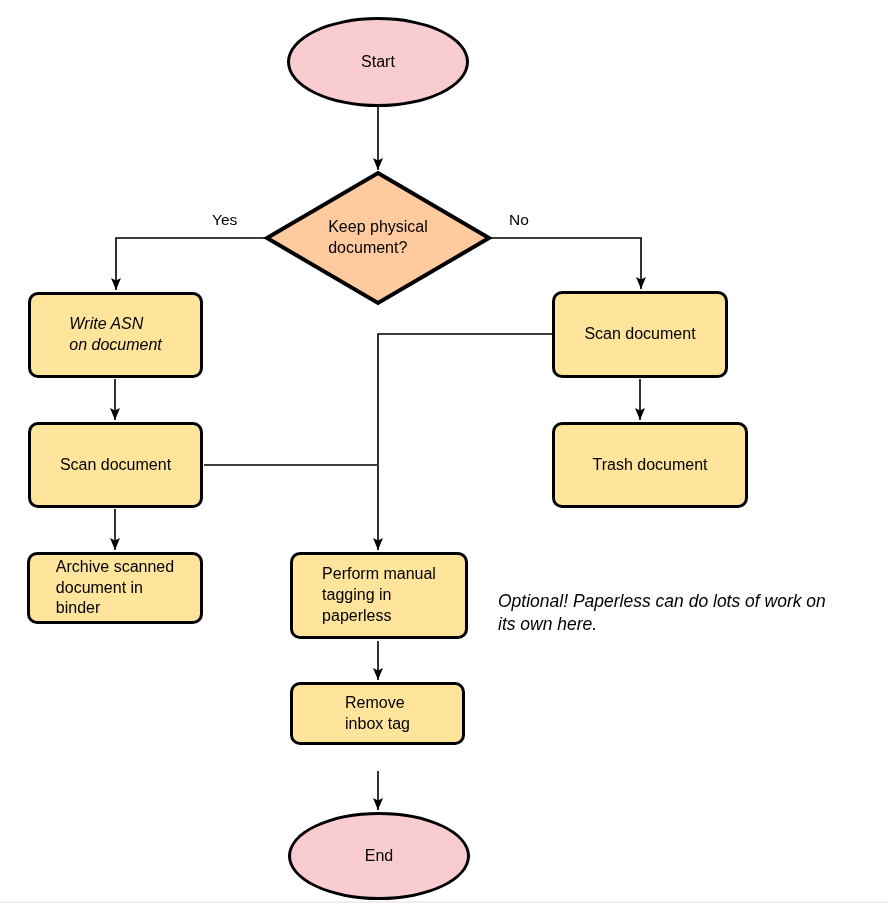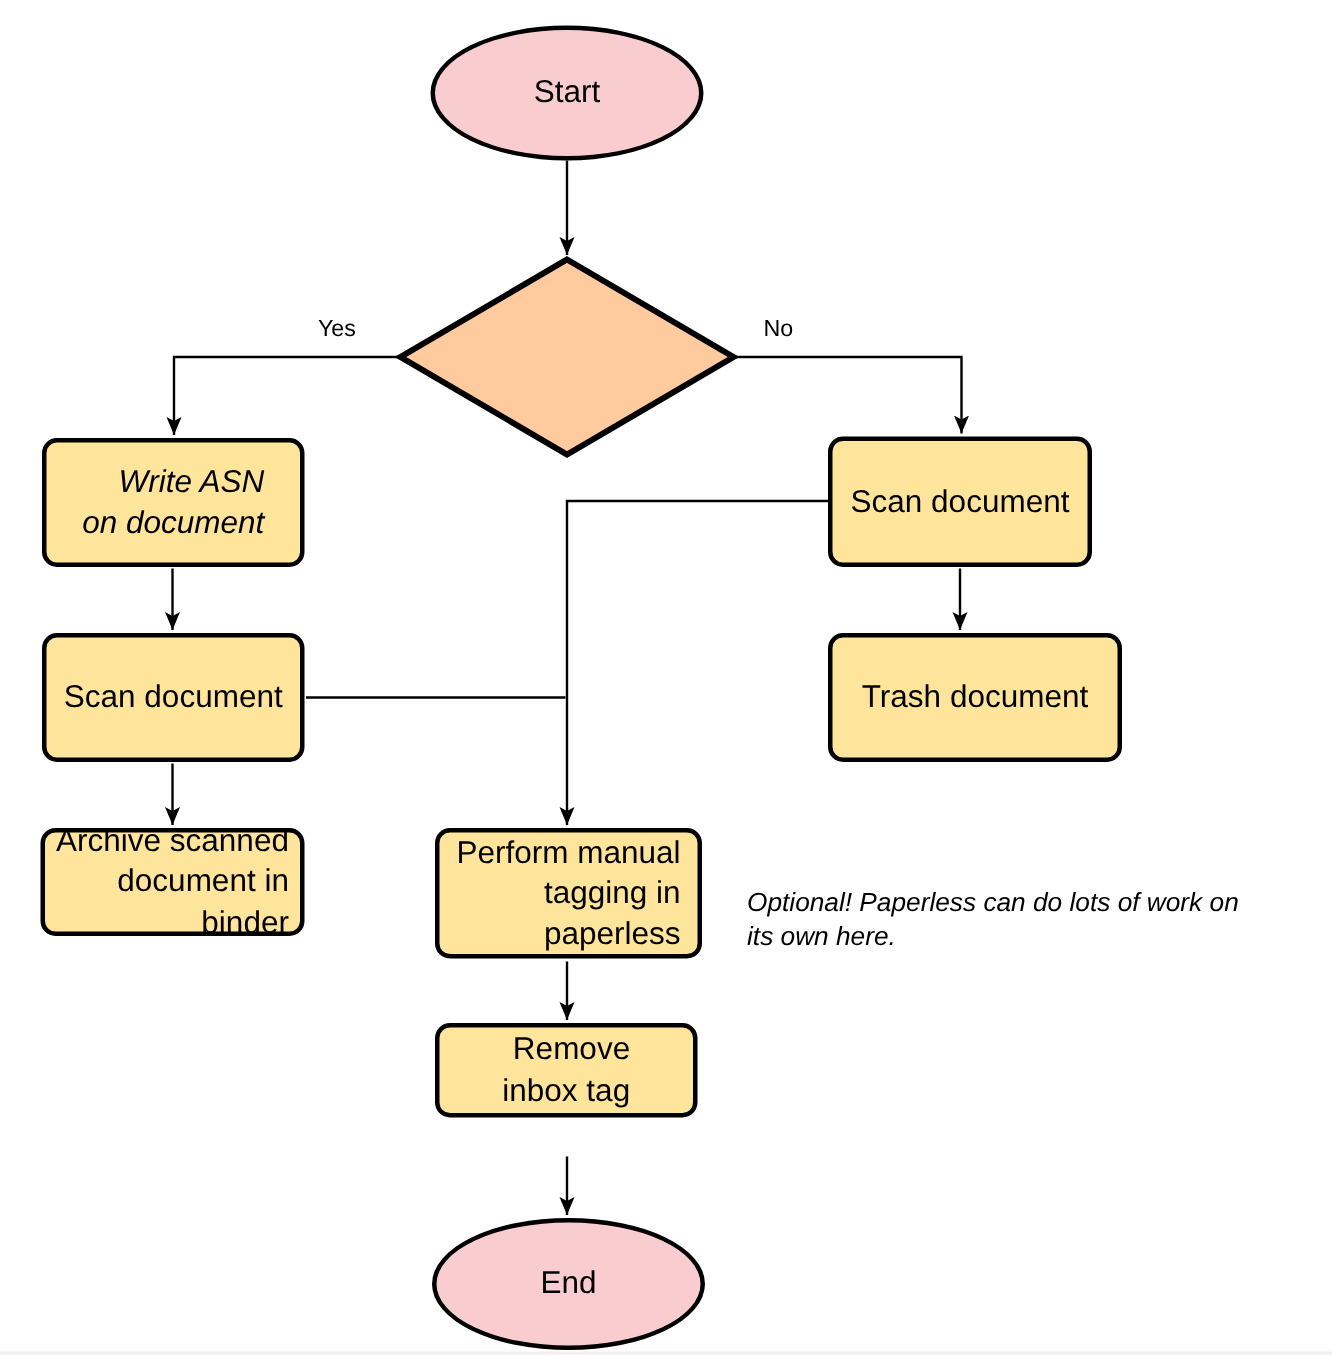--- a/index.html
+++ b/index.html
@@ -27,23 +27,23 @@
     stroke: var(--shape-stroke, #000);
     stroke-width: 4;
     stroke-linejoin: miter;
   }
   .arrowhead { fill: var(--connector-stroke, #000); }
   .node {
     position: absolute;
     display: flex;
     align-items: center;
     justify-content: center;
-    text-align: right;
+    text-align: left;
     white-space: pre-line;
-    font-size: 21px;
+    font-size: 16px;
     line-height: 1.3;
     box-sizing: border-box;
     z-index: 2;
   }
   .process {
     background: var(--process-fill, #ffe49c);
     border: 3px solid var(--shape-stroke, #000);
     border-radius: 10px;
   }
   .terminal {
@@ -109,20 +109,24 @@
 
     <path class="edge" d="M378,771 L378,810" marker-end="url(#arrow)"></path>
 
     <polygon class="diamond" points="378,173 489,238 378,303 267,238"></polygon>
   </svg>
 
   <div class="node terminal" style="left:287px; top:17px; width:182px; height:90px;">
     <span>Start</span>
   </div>
 
+  <div class="node decision-label" style="left:288px; top:214px; width:180px; height:48px;">
+    <span>Keep physical
+document?</span>
+  </div>
 
   <span class="edge-label" style="left:212px; top:211px;">Yes</span>
 
   <span class="edge-label" style="left:509px; top:211px;">No</span>
 
   <div class="node process" style="left:28px; top:292px; width:175px; height:86px;font-style:italic;">
     <span>Write ASN
 on document</span>
   </div>
 

